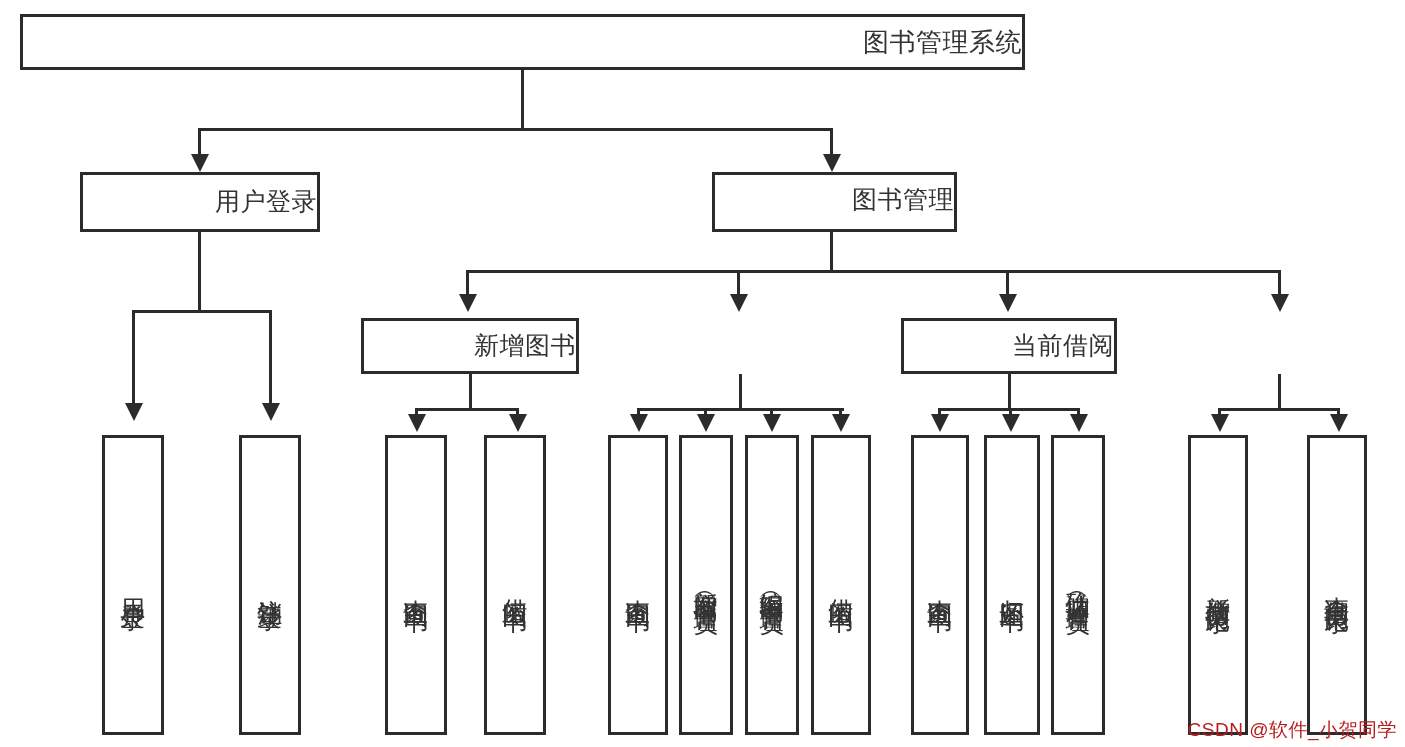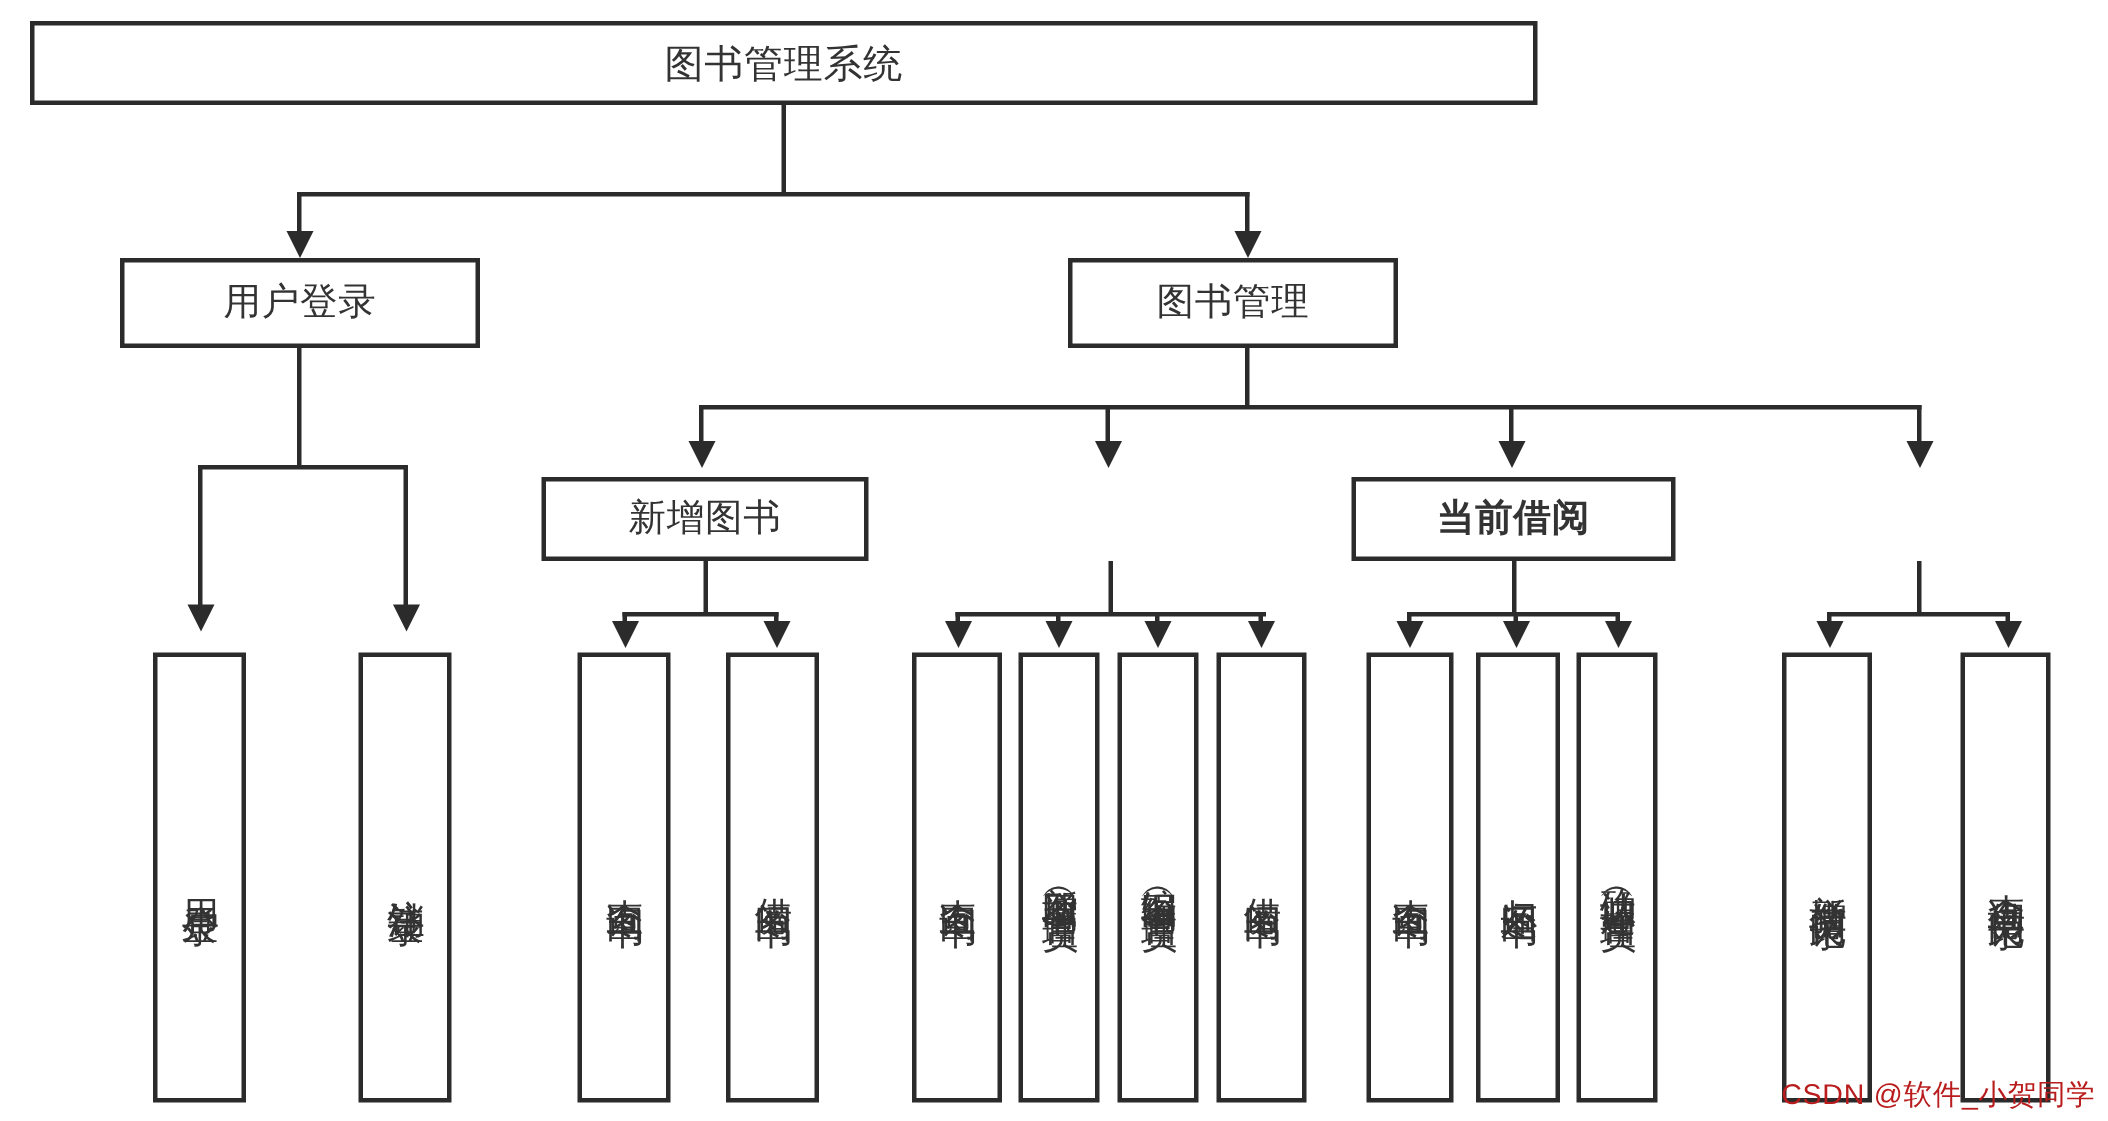--- a/index.html
+++ b/index.html
@@ -18,21 +18,21 @@
     overflow: hidden;
   }
   
   .node {
     position: absolute;
     box-sizing: border-box;
     background: #ffffff;
     border: 3px solid #2b2b2b;
     display: flex;
     align-items: center;
-    justify-content: center;
+    justify-content: flex-end;
     color: #2f2f2f;
   }
   .node .label {
     display: block;
     text-align: center;
     line-height: 1.18;
     color: #333333;
     letter-spacing: 0.5px;
   }
   
@@ -152,28 +152,28 @@
   <div class="vline" style="left:1337px; top:408px; height:10px;"></div>
   <div class="arrow" style="left:1330px; top:414px;"></div>
 
   <div class="node horiz root" style="left:20px; top:14px; width:1005px; height:56px;">
     <span class="label">图书管理系统</span>
   </div>
 
   <div class="node horiz" style="left:80px; top:172px; width:240px; height:60px;">
     <span class="label">用户登录</span>
   </div>
-  <div class="node horiz" style="left:712px; top:172px; width:220px; height:60px;">
+  <div class="node horiz" style="left:712px; top:172px; width:245px; height:60px;font-family:Liberation Mono, monospace;">
     <span class="label">图书管理</span>
   </div>
 
   <div class="node horiz" style="left:361px; top:318px; width:218px; height:56px;">
     <span class="label">新增图书</span>
   </div>
-  <div class="node horiz" style="left:901px; top:318px; width:216px; height:56px;font-weight:bold;">
+  <div class="node horiz" style="left:901px; top:318px; width:216px; height:56px;">
     <span class="label">当前借阅</span>
   </div>
 
   <div class="node vert" style="left:102px; top:435px; width:62px; height:300px;">
     <span class="label">用户登录</span>
   </div>
   <div class="node vert" style="left:239px; top:435px; width:62px; height:300px;">
     <span class="label">注销登录</span>
   </div>
 

